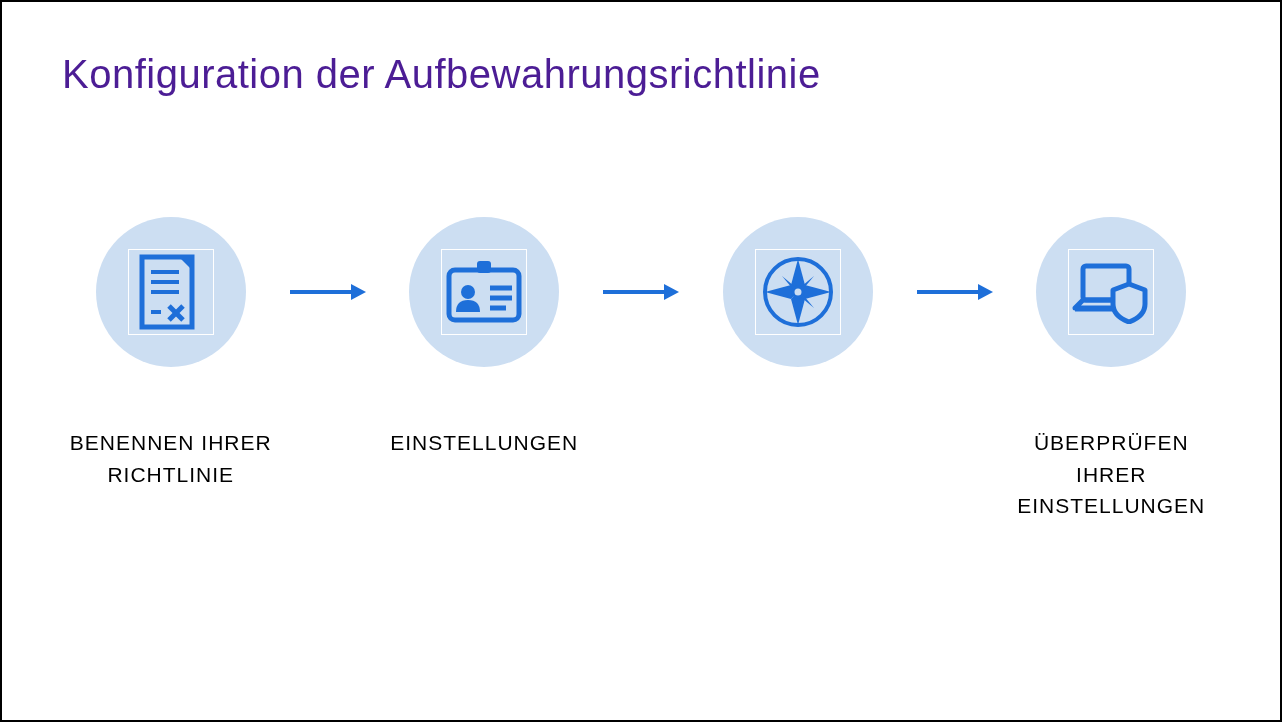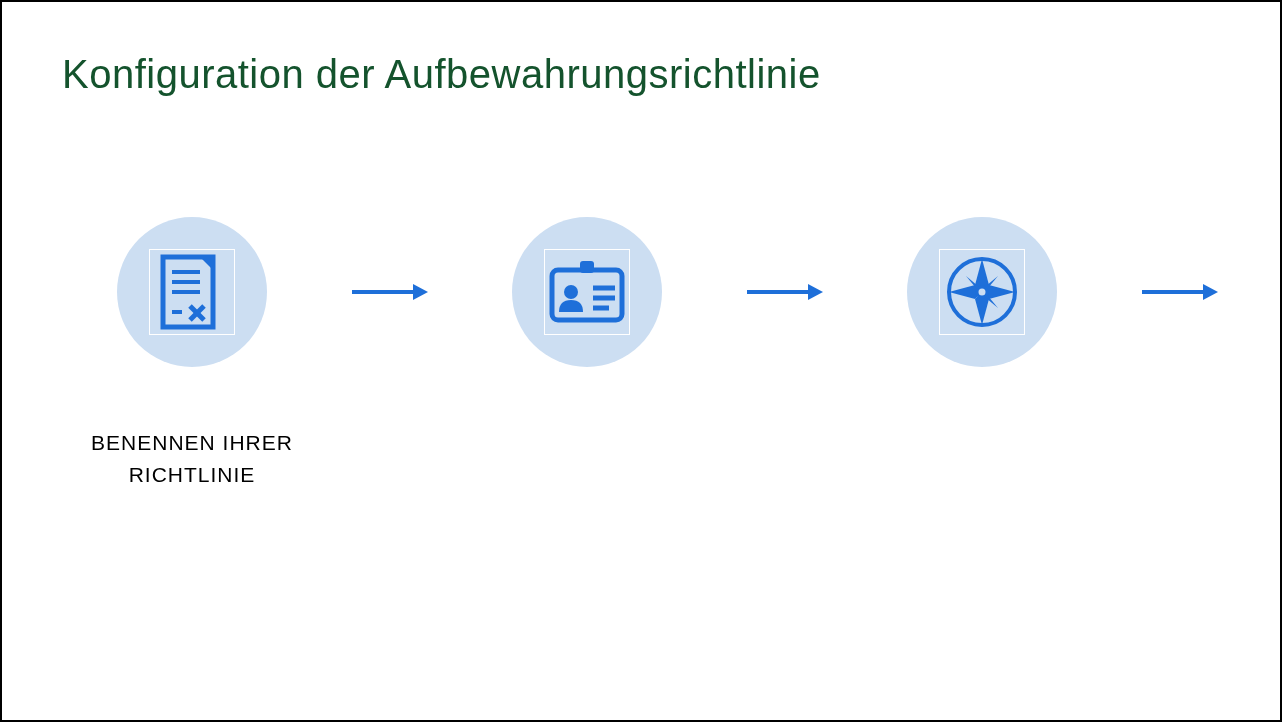--- a/index.html
+++ b/index.html
@@ -7,21 +7,21 @@
     font-family: "Segoe UI", Arial, sans-serif;
     background: #fff;
     width: 1282px;
     height: 722px;
     border: 2px solid #000;
     padding: 50px 60px;
   }
   .title {
     font-size: 40px;
     font-weight: 400;
-    color: #14532d;
+    color: #4c1d95;
     letter-spacing: 0.5px;
     margin-bottom: 120px;
   }
   .flow {
     display: flex;
     align-items: flex-start;
     justify-content: space-between;
     gap: 8px;
   }
   .step {
@@ -101,20 +101,21 @@
           <rect x="5" y="12" width="70" height="50" rx="6" fill="none" stroke="#1e6fd9" stroke-width="5"></rect>
           <rect x="33" y="3" width="14" height="12" rx="3" fill="#1e6fd9"></rect>
           <circle cx="24" cy="34" r="7" fill="#1e6fd9"></circle>
           <path d="M12,54 Q12,42 24,42 Q36,42 36,54 Z" fill="#1e6fd9"></path>
           <line x1="46" y1="30" x2="68" y2="30" stroke="#1e6fd9" stroke-width="5"></line>
           <line x1="46" y1="40" x2="68" y2="40" stroke="#1e6fd9" stroke-width="5"></line>
           <line x1="46" y1="50" x2="62" y2="50" stroke="#1e6fd9" stroke-width="5"></line>
         </svg>
       </div>
     </div>
+    <div class="step-label">EINSTELLUNGEN</div>
   </div>
 
   <div class="arrow">
     <svg width="80" height="20" viewBox="0 0 80 20">
       <line x1="2" y1="10" x2="66" y2="10" stroke="#1e6fd9" stroke-width="4"></line>
       <polygon points="63,2 78,10 63,18" fill="#1e6fd9"></polygon>
     </svg>
   </div>
 
   <div class="step">
@@ -141,14 +142,27 @@
     </div>
   </div>
 
   <div class="arrow">
     <svg width="80" height="20" viewBox="0 0 80 20">
       <line x1="2" y1="10" x2="66" y2="10" stroke="#1e6fd9" stroke-width="4"></line>
       <polygon points="63,2 78,10 63,18" fill="#1e6fd9"></polygon>
     </svg>
   </div>
 
+  <div class="step">
+    <div class="circle">
+      <div class="icon-frame">
+        <svg width="84" height="64" viewBox="0 0 84 64">
+          <rect x="14" y="6" width="46" height="34" rx="3" fill="none" stroke="#1e6fd9" stroke-width="5"></rect>
+          <path d="M6,48 L14,40 L60,40 L60,48 Z" fill="none" stroke="#1e6fd9" stroke-width="5" stroke-linejoin="round"></path>
+          <line x1="6" y1="49" x2="48" y2="49" stroke="#1e6fd9" stroke-width="5"></line>
+          <path d="M60,24 L76,30 L76,44 Q76,56 60,62 Q44,56 44,44 L44,30 Z" fill="#ccdef2" stroke="#1e6fd9" stroke-width="5" stroke-linejoin="round"></path>
+        </svg>
+      </div>
+    </div>
+    <div class="step-label">ÜBERPRÜFEN IHRER EINSTELLUNGEN</div>
+  </div>
 
 </div>
 
 </body></html>

